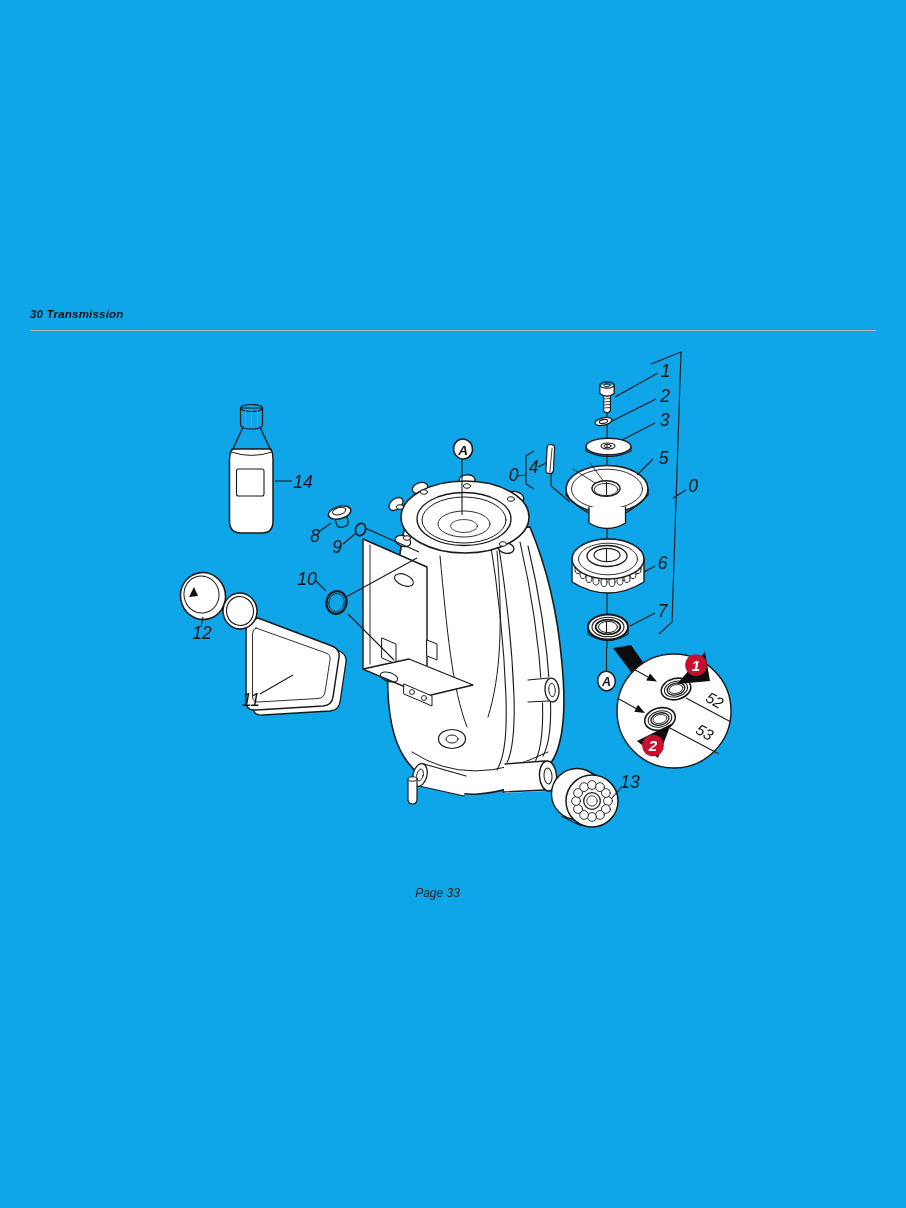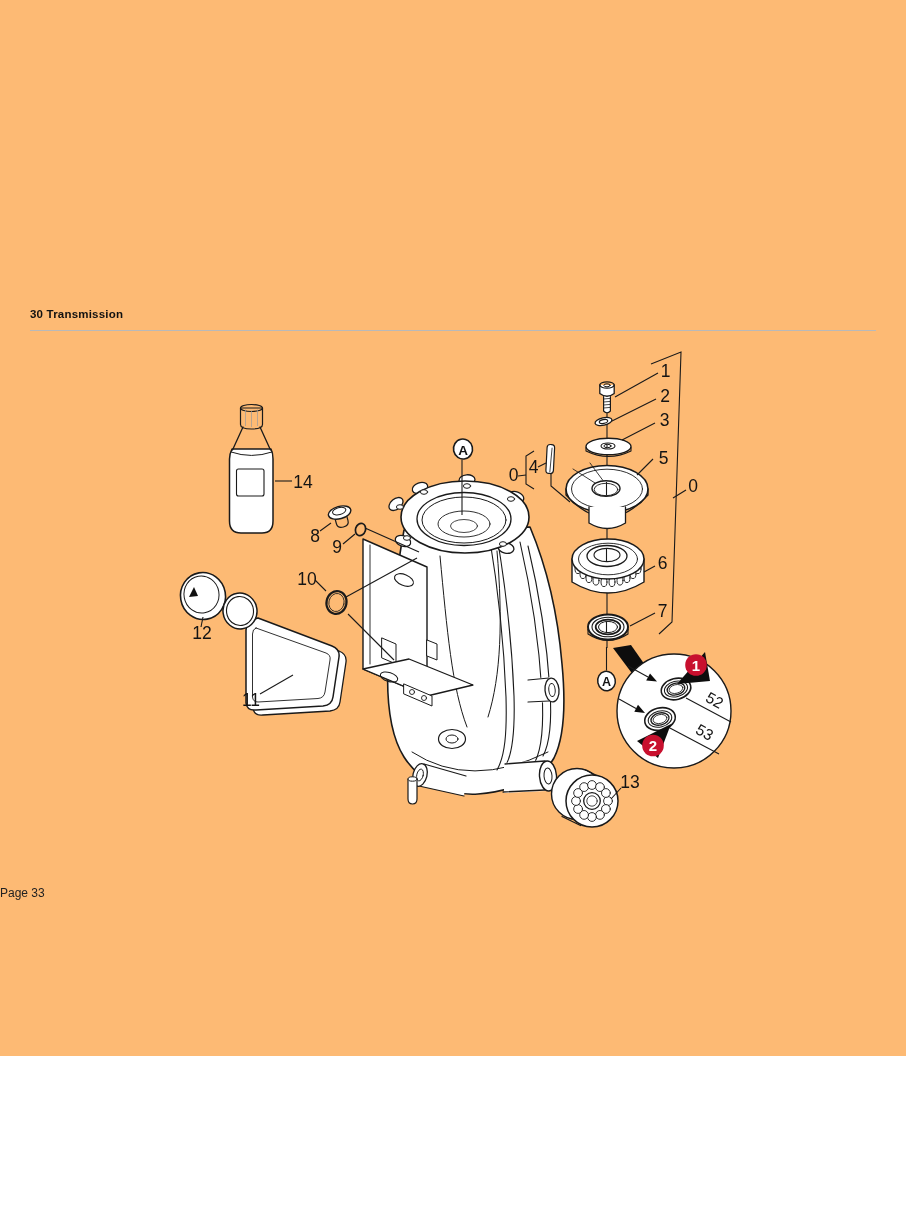--- a/index.html
+++ b/index.html
@@ -1,22 +1,22 @@
 <!DOCTYPE html>
 <html><head>
 <meta charset="utf-8">
 <style>
   html,body{margin:0;padding:0;background:#ffffff;}
   .page{
-    position:relative;width:906px;height:1056px;background:#fdba74;overflow:hidden;
-    font-family:"Liberation Sans",sans-serif;color:#111;
+    position:relative;width:906px;height:1208px;background:#0ea5e9;overflow:hidden;
+    font-family:"Liberation Sans",sans-serif;color:#111;font-style:italic;
   }
   .header{position:absolute;left:30px;top:308px;font-size:11.5px;font-weight:bold;letter-spacing:.2px;color:#111;}
   .rule{position:absolute;left:30px;right:30px;top:330px;border-top:1px solid #b9b9b9;height:0;}
-  .footer{position:absolute;left:0;top:886px;width:875px;font-size:12px;color:#222;}
+  .footer{position:absolute;left:0;top:886px;width:875px;text-align:center;font-size:12px;color:#222;}
   svg.diagram{position:absolute;left:0;top:0;}
   svg text{font-family:"Liberation Sans",sans-serif;fill:#141414;}
   svg .callout{font-size:17.5px;}
   svg .rotlabel{font-size:15.5px;}
   svg .viewletter{font-weight:bold;}
   svg .badge-num{font-size:15px;font-weight:bold;fill:#fff;}
   .ln{stroke:#1a1a1a;stroke-width:1.1;fill:none;}
   .pt{stroke:#1a1a1a;fill:none;stroke-linecap:round;stroke-linejoin:round;}
   .wf{fill:#ffffff;}
 </style>

